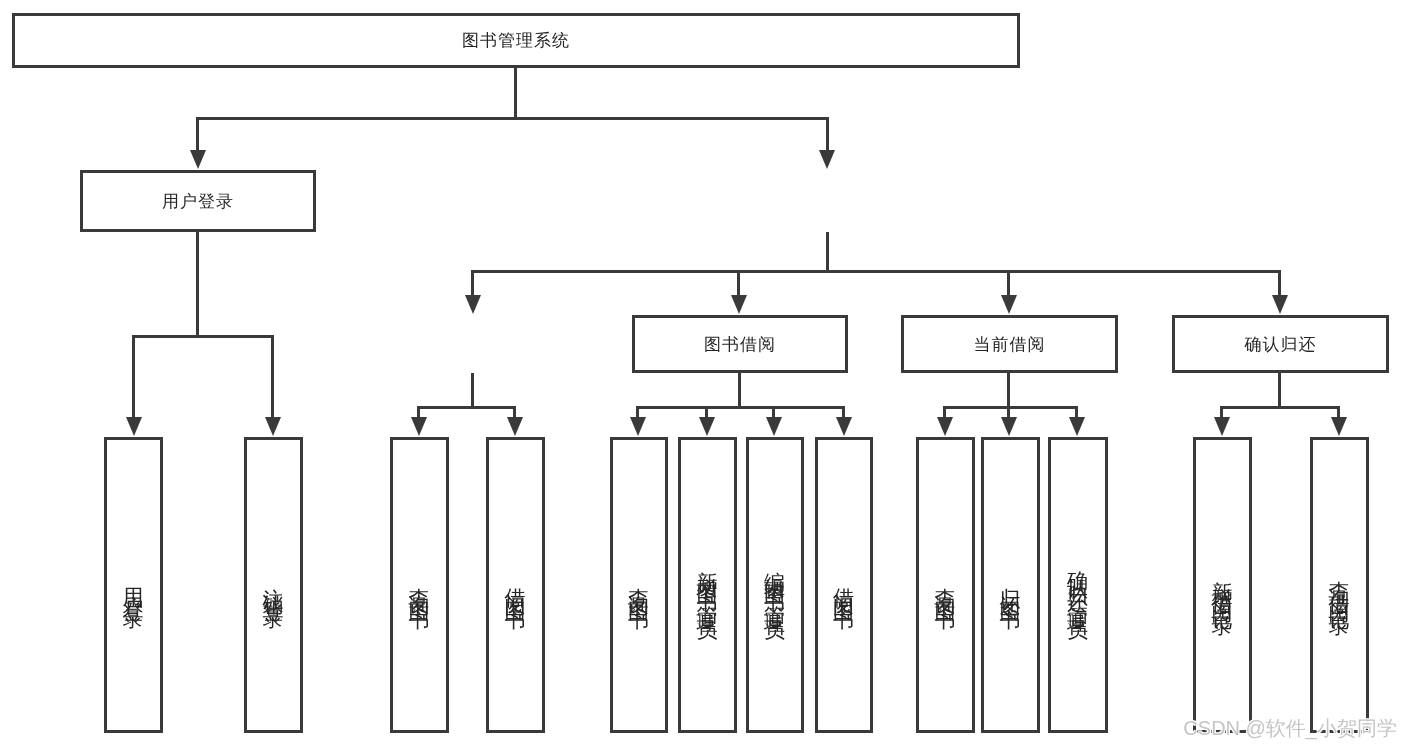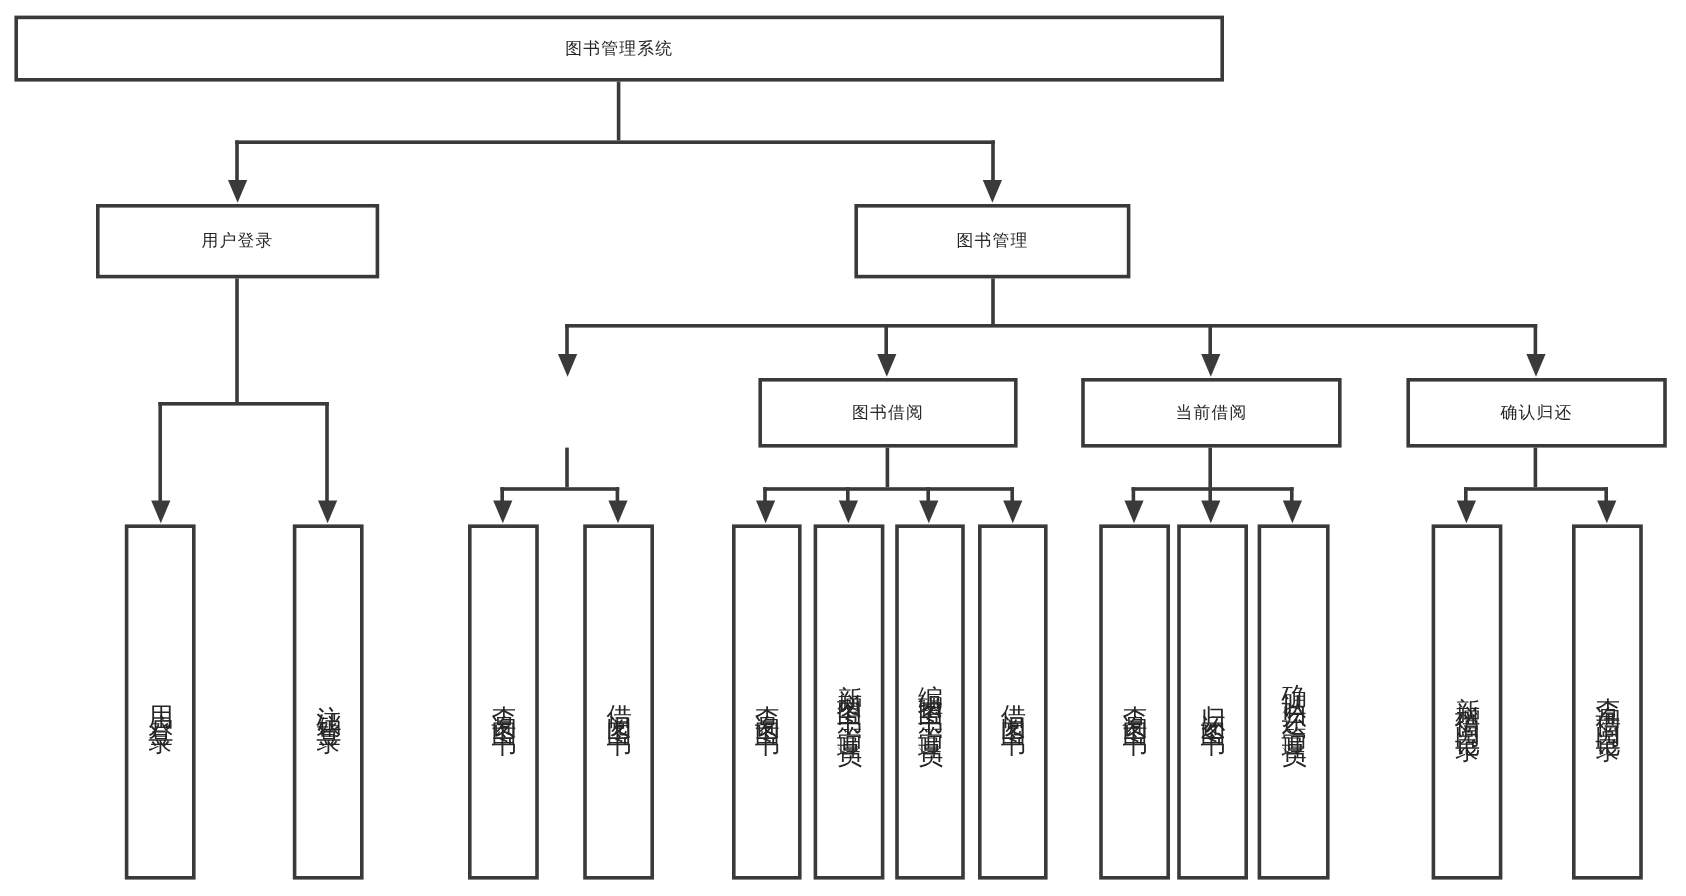--- a/index.html
+++ b/index.html
@@ -22,21 +22,21 @@
   }
   .box{
     position:absolute;
     box-sizing:border-box;
     border:3px solid var(--line);
     background:var(--background);
     display:flex;
     align-items:center;
     justify-content:center;
     color:var(--text);
-    font-size:14px;
+    font-size:17px;
     letter-spacing:1px;
     text-align:center;
   }
   .leaf{
     writing-mode:vertical-rl;
     text-orientation:mixed;
     letter-spacing:7px;
     line-height:1;
     font-size:21px;
     padding:6px 0;
@@ -75,23 +75,20 @@
 
   <div class="vl" style="left:514px;top:68px;height:49px"></div>
   <div class="hl" style="left:196px;top:117px;width:633px"></div>
   <div class="vl" style="left:196px;top:117px;height:34px"></div>
   <div class="arw" style="left:190px;top:150px"></div>
   <div class="vl" style="left:826px;top:117px;height:34px"></div>
   <div class="arw" style="left:819px;top:150px"></div>
 
   <div class="box" style="left:80px;top:170px;width:236px;height:62px">
     <span>用户登录</span>
-  </div>
-  <div class="box" style="left:712px;top:170px;width:230px;height:62px">
-    <span>图书管理</span>
   </div>
 
   <div class="vl" style="left:196px;top:232px;height:103px"></div>
   <div class="hl" style="left:132px;top:335px;width:142px"></div>
   <div class="vl" style="left:132px;top:335px;height:83px"></div>
   <div class="arw" style="left:126px;top:417px"></div>
   <div class="vl" style="left:271px;top:335px;height:83px"></div>
   <div class="arw" style="left:265px;top:417px"></div>
 
   <div class="vl" style="left:826px;top:232px;height:38px"></div>
@@ -160,14 +157,15 @@
   <div class="box leaf" style="left:746px;top:437px;width:58px;height:296px">编辑图书（管理员）</div>
   <div class="box leaf" style="left:815px;top:437px;width:58px;height:296px">借阅图书</div>
 
   <div class="box leaf" style="left:916px;top:437px;width:59px;height:296px">查询图书</div>
   <div class="box leaf" style="left:981px;top:437px;width:59px;height:296px">归还图书</div>
   <div class="box leaf" style="left:1048px;top:437px;width:60px;height:296px">确认归还（管理员）</div>
 
   <div class="box leaf" style="left:1193px;top:437px;width:59px;height:296px">新增借阅记录</div>
   <div class="box leaf" style="left:1310px;top:437px;width:59px;height:296px">查询借阅记录</div>
 
+  <div class="watermark">CSDN @软件_小贺同学</div>
 
 </div>
 
 </body></html>

